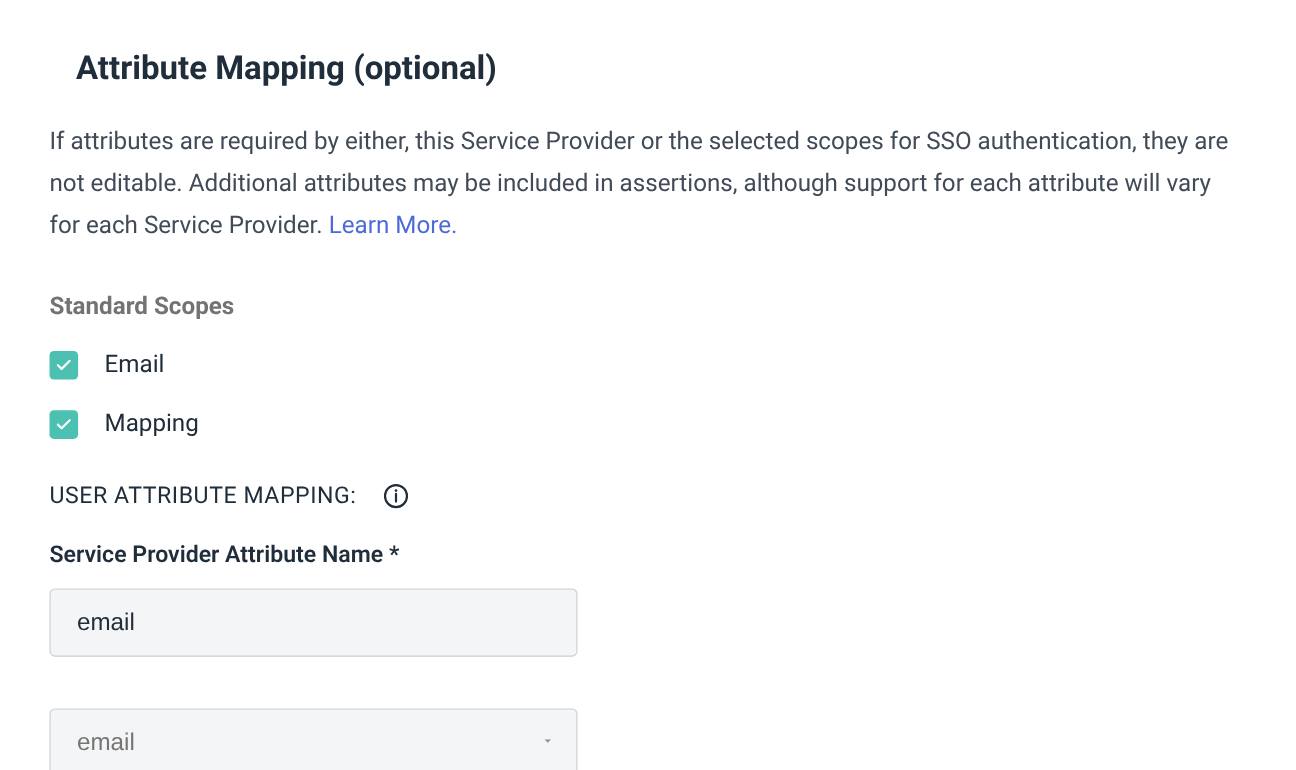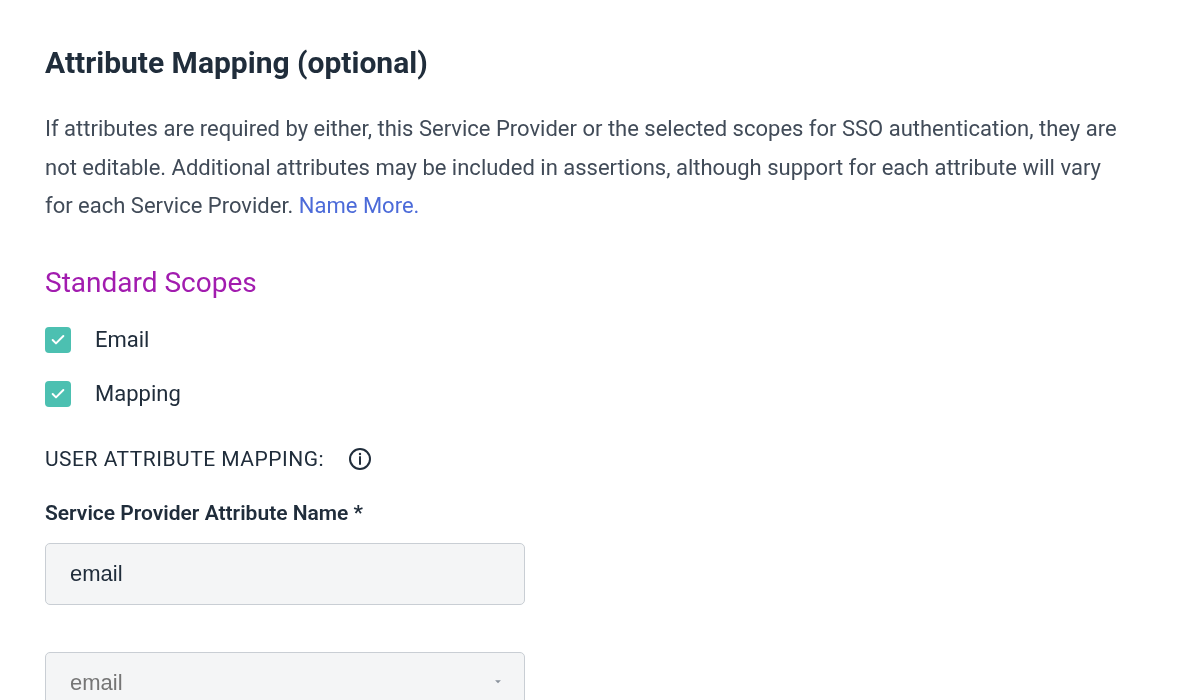--- a/index.html
+++ b/index.html
@@ -14,36 +14,37 @@
       color: #202d3b;
     }
     .container {
       max-width: 1090px;
     }
     h1 {
       font-size: 30px;
       font-weight: 700;
       color: #202d3b;
       margin-bottom: 30px;
+      margin-left: 24px;
     }
     .description {
       font-size: 22px;
       line-height: 1.75;
       color: #414b58;
       margin-bottom: 40px;
     }
     .link {
       color: #4c6bd9;
       text-decoration: none;
       cursor: pointer;
     }
     .section-label {
-      font-size: 28px;
-      font-weight: 400;
-      color: #a21caf;
+      font-size: 22px;
+      font-weight: 700;
+      color: #737373;
       margin-bottom: 28px;
     }
     .checkbox-row {
       display: flex;
       align-items: center;
       margin-bottom: 28px;
     }
     .checkbox {
       width: 26px;
       height: 26px;
@@ -145,21 +146,21 @@
       fill: #8a929c;
     }
   </style>
 </head>
 <body>
 
 <div class="container">
   <h1>Attribute Mapping (optional)</h1>
 
   <p class="description">
-    <span>If attributes are required by either, this Service Provider or the selected scopes for SSO authentication, they are not editable. Additional attributes may be included in assertions, although support for each attribute will vary for each Service Provider. </span><a class="link">Name More.</a>
+    <span>If attributes are required by either, this Service Provider or the selected scopes for SSO authentication, they are not editable. Additional attributes may be included in assertions, although support for each attribute will vary for each Service Provider. </span><a class="link">Learn More.</a>
   </p>
 
   <div class="section-label">Standard Scopes</div>
 
   <div class="checkbox-row">
     <div class="checkbox">
       <svg viewBox="0 0 24 24" fill="none" stroke="#ffffff" stroke-width="3" stroke-linecap="round" stroke-linejoin="round">
         <polyline points="20 6 9 17 4 12"></polyline>
       </svg>
     </div>

